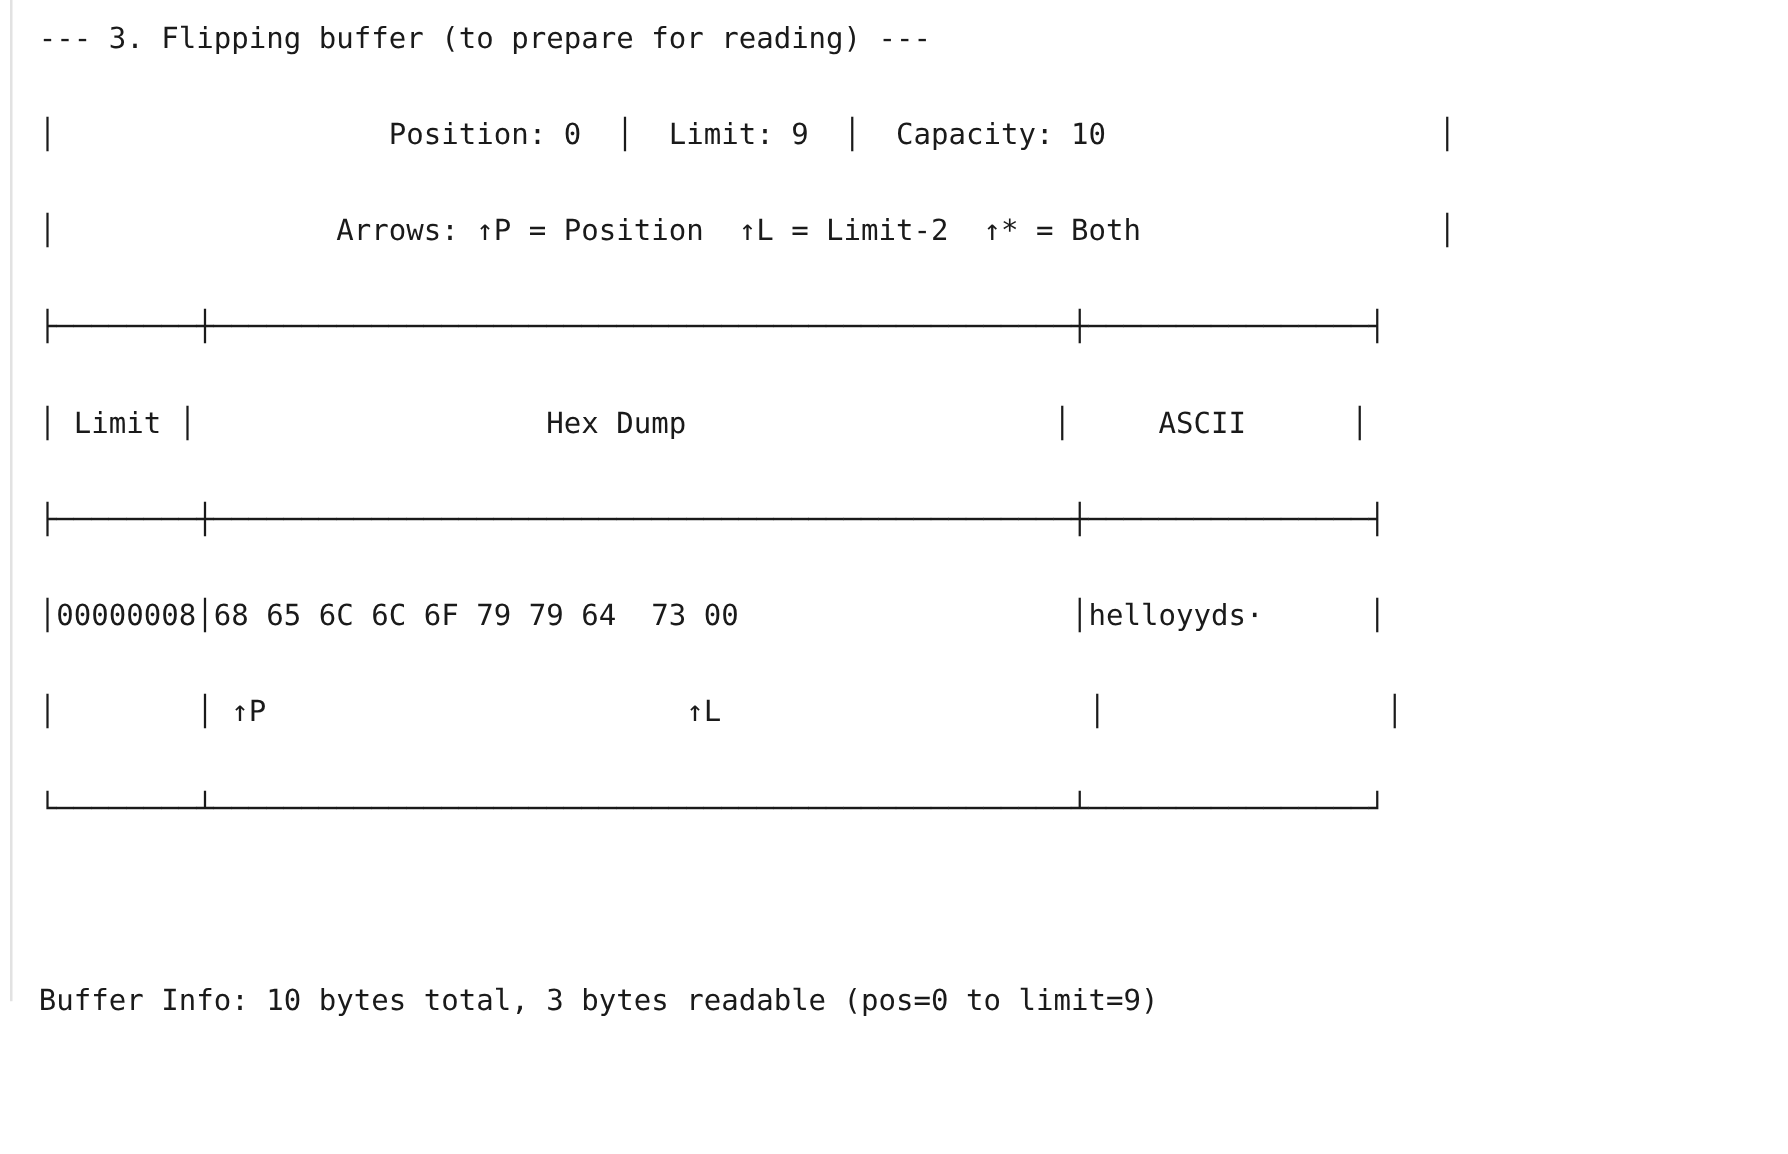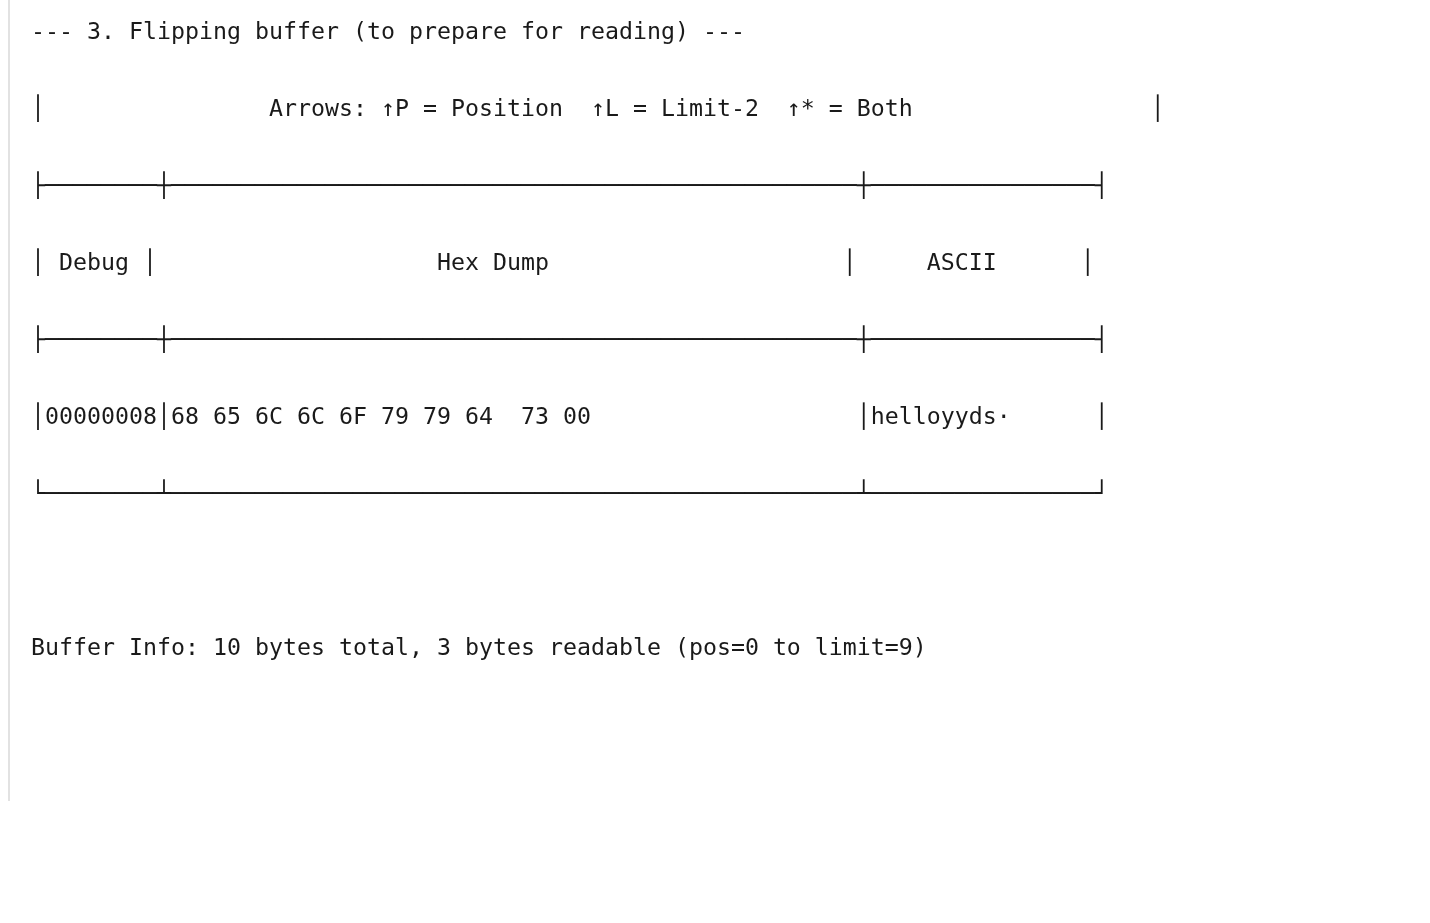--- a/index.html
+++ b/index.html
@@ -40,25 +40,27 @@
     white-space: pre;
     height: 38.5px;
   }
 </style>
 </head>
 <body>
 
 <div class="page">
   <div class="gutter"></div>
   <pre class="terminal"><div class="line">--- 3. Flipping buffer (to prepare for reading) ---</div>
+<div class="line">│                   Position: 0  │  Limit: 9  │  Capacity: 10                   │</div>
 <div class="line">│                Arrows: ↑P = Position  ↑L = Limit-2  ↑* = Both                 │</div>
 <div class="line">├────────┼─────────────────────────────────────────────────┼────────────────┤</div>
-<div class="line">│ Debug │                    Hex Dump                     │     ASCII      │</div>
+<div class="line">│ Limit │                    Hex Dump                     │     ASCII      │</div>
 <div class="line">├────────┼─────────────────────────────────────────────────┼────────────────┤</div>
 <div class="line">│00000008│68 65 6C 6C 6F 79 79 64  73 00                   │helloyyds·      │</div>
+<div class="line">│        │ ↑P                        ↑L                     │                │</div>
 <div class="line">└────────┴─────────────────────────────────────────────────┴────────────────┘</div>
 <div class="line"></div>
 <div class="line">Buffer Info: 10 bytes total, 3 bytes readable (pos=0 to limit=9)</div>
 
 
 
 
 
 
 

